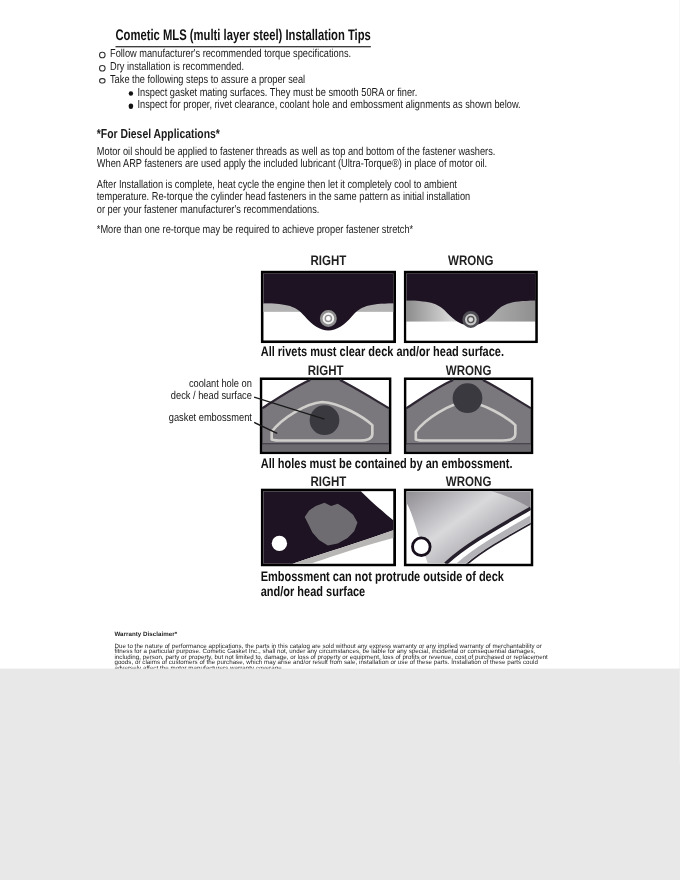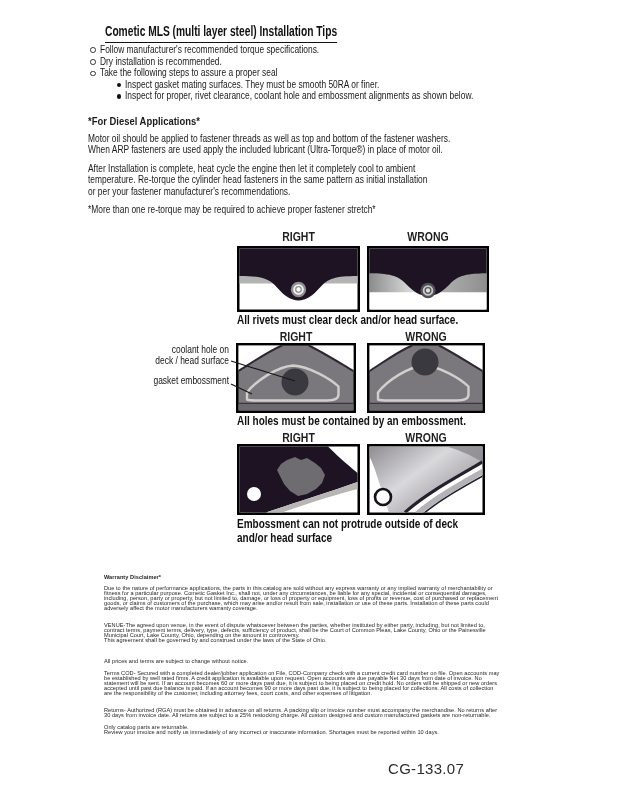--- a/index.html
+++ b/index.html
@@ -1,17 +1,17 @@
 <!DOCTYPE html>
 <html><head>
 <meta charset="utf-8">
 <style>
   html,body { margin:0; padding:0; background:#e8e8e8; }
   .page {
-    position:relative; width:618px; height:800px; margin:0 auto;
+    position:relative; width:618px; height:608px; margin:0 auto;
     background:#ffffff; overflow:hidden;
     font-family:"Liberation Sans", sans-serif; color:#1a1a1a;
   }
   .abs { position:absolute; }
   .pre { white-space:pre-line; }
   
   .cx80 { transform:scaleX(0.80); transform-origin:0 0; }
   .cx80c { transform:scaleX(0.84); transform-origin:50% 0; }
   .cx80r { transform:scaleX(0.82); transform-origin:100% 0; }
 

